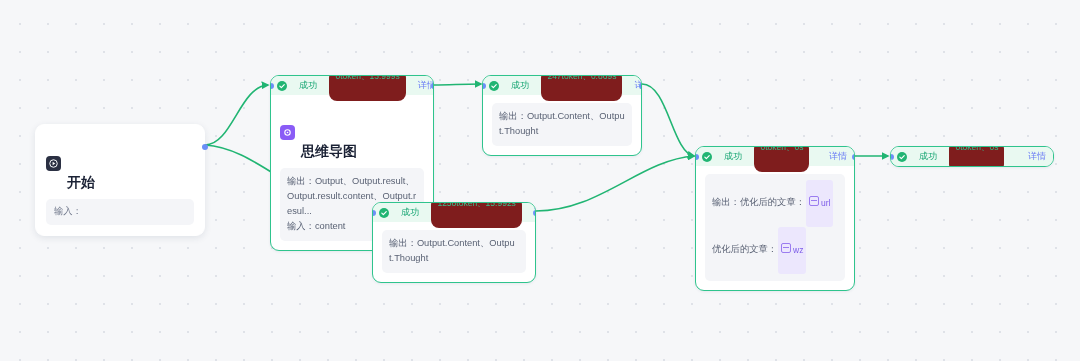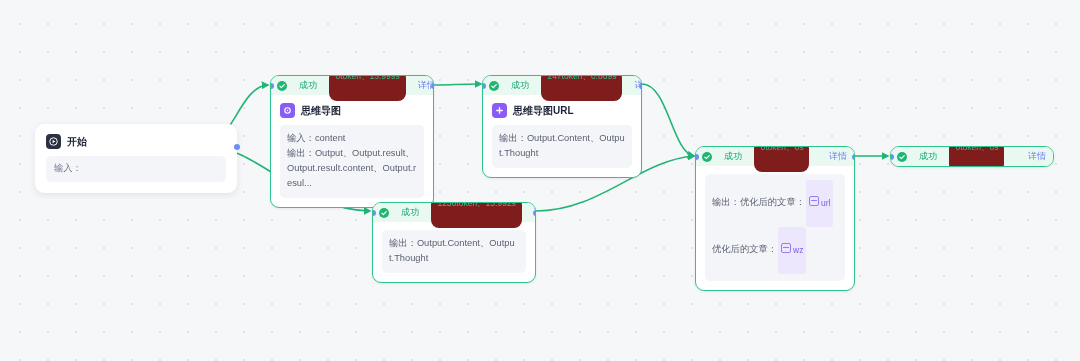--- a/index.html
+++ b/index.html
@@ -101,24 +101,25 @@
     display: flex;
     align-items: center;
     justify-content: center;
   }
   .node-icon svg { display: block; }
   .icon-purple { background: #8a5cf6; }
   .icon-blue   { background: #3d8dfb; }
   .icon-dark   { background: #2b3043; }
   .icon-gray   { background: #cfd3dc; }
   .node-title {
-    font-size: 10px;
+    font-size: 14px;
     font-weight: bold;
     color: #1b2235;
     white-space: nowrap;
+    margin-top: 40px;
   }
 
   .io-box {
     background: #f4f5f8;
     border-radius: 5px;
     padding: 6px 7px 7px 7px;
     font-size: 9.3px;
     line-height: 15px;
     color: #4c5costume;
     color: #4c5468;
@@ -197,21 +198,21 @@
 
     <path d="M 434,85 C 452,85 460,84 481,84" fill="none" stroke="#21b573" stroke-width="1.6" marker-end="url(#arrow)"></path>
 
     <path d="M 642,84 C 668,84 672,152 694,156" fill="none" stroke="#21b573" stroke-width="1.6" marker-end="url(#arrow)"></path>
 
     <path d="M 536,211 C 600,211 640,160 694,156" fill="none" stroke="#21b573" stroke-width="1.6" marker-end="url(#arrow)"></path>
 
     <path d="M 855,156 C 868,156 872,156 888,156" fill="none" stroke="#21b573" stroke-width="1.6" marker-end="url(#arrow)"></path>
   </svg>
 
-  <div class="node plain" style="left:35px; top:124px; width:202px;">
+  <div class="node plain" style="left:35px; top:124px; width:170px;">
     <div class="node-body" style="padding:9px 10px 10px 10px;">
       <div class="node-title-row">
         <span class="node-icon icon-dark">
           <svg width="9" height="9" viewBox="0 0 12 12">
               <circle cx="6" cy="6" r="5" fill="none" stroke="#ffffff" stroke-width="1.3"></circle>
               <path d="M4.8 3.8 L8.3 6 L4.8 8.2 Z" fill="#ffffff"></path>
             </svg>
         </span>
         <span class="node-title">开始</span>
       </div>
@@ -234,47 +235,39 @@
       <div class="node-title-row">
         <span class="node-icon icon-purple">
           <svg width="9" height="9" viewBox="0 0 12 12">
               <circle cx="6" cy="6" r="3.6" fill="none" stroke="#ffffff" stroke-width="1.5"></circle>
               <circle cx="6" cy="6" r="1.1" fill="#ffffff"></circle>
             </svg>
         </span>
         <span class="node-title">思维导图</span>
       </div>
       <div class="io-box">
+        <span class="io-line"><span class="io-label">输出：</span><span class="io-val">Output、Output.result、Output.result.content、Output.resul...</span></span>
         <span class="io-line"><span class="io-label">输入：</span><span class="io-val">content</span></span>
-        <span class="io-line"><span class="io-label">输出：</span><span class="io-val">Output、Output.result、Output.result.content、Output.resul...</span></span>
       </div>
     </div>
     <div class="port left hdr"></div>
     <div class="port right hdr"></div>
   </div>
 
   <div class="node run" style="left:482px; top:75px; width:160px;">
     <div class="run-header">
       <svg class="check-icon" viewBox="0 0 12 12">
           <circle cx="6" cy="6" r="6" fill="#21b573"></circle>
           <path d="M3.4 6.2 L5.2 8 L8.7 4.3" fill="none" stroke="#fff" stroke-width="1.4" stroke-linecap="round" stroke-linejoin="round"></path>
         </svg>
       <span class="status-text">成功</span>
       <span class="meta-pill">247token、0.869s</span>
       <span class="detail-link">详情</span>
     </div>
     <div class="node-body">
-      <div class="node-title-row">
-        <span class="node-icon icon-purple">
-          <svg width="9" height="9" viewBox="0 0 12 12">
-              <path d="M6 2.3 V9.7 M2.3 6 H9.7" stroke="#ffffff" stroke-width="1.7" stroke-linecap="round"></path>
-            </svg>
-        </span>
-        <span class="node-title">思维导图URL</span>
-      </div>
       <div class="io-box">
         <span class="io-line"><span class="io-label">输出：</span><span class="io-val">Output.Content、Output.Thought</span></span>
       </div>
     </div>
     <div class="port left hdr"></div>
     <div class="port right hdr"></div>
   </div>
 
   <div class="node run" style="left:372px; top:202px; width:164px;">
     <div class="run-header">

